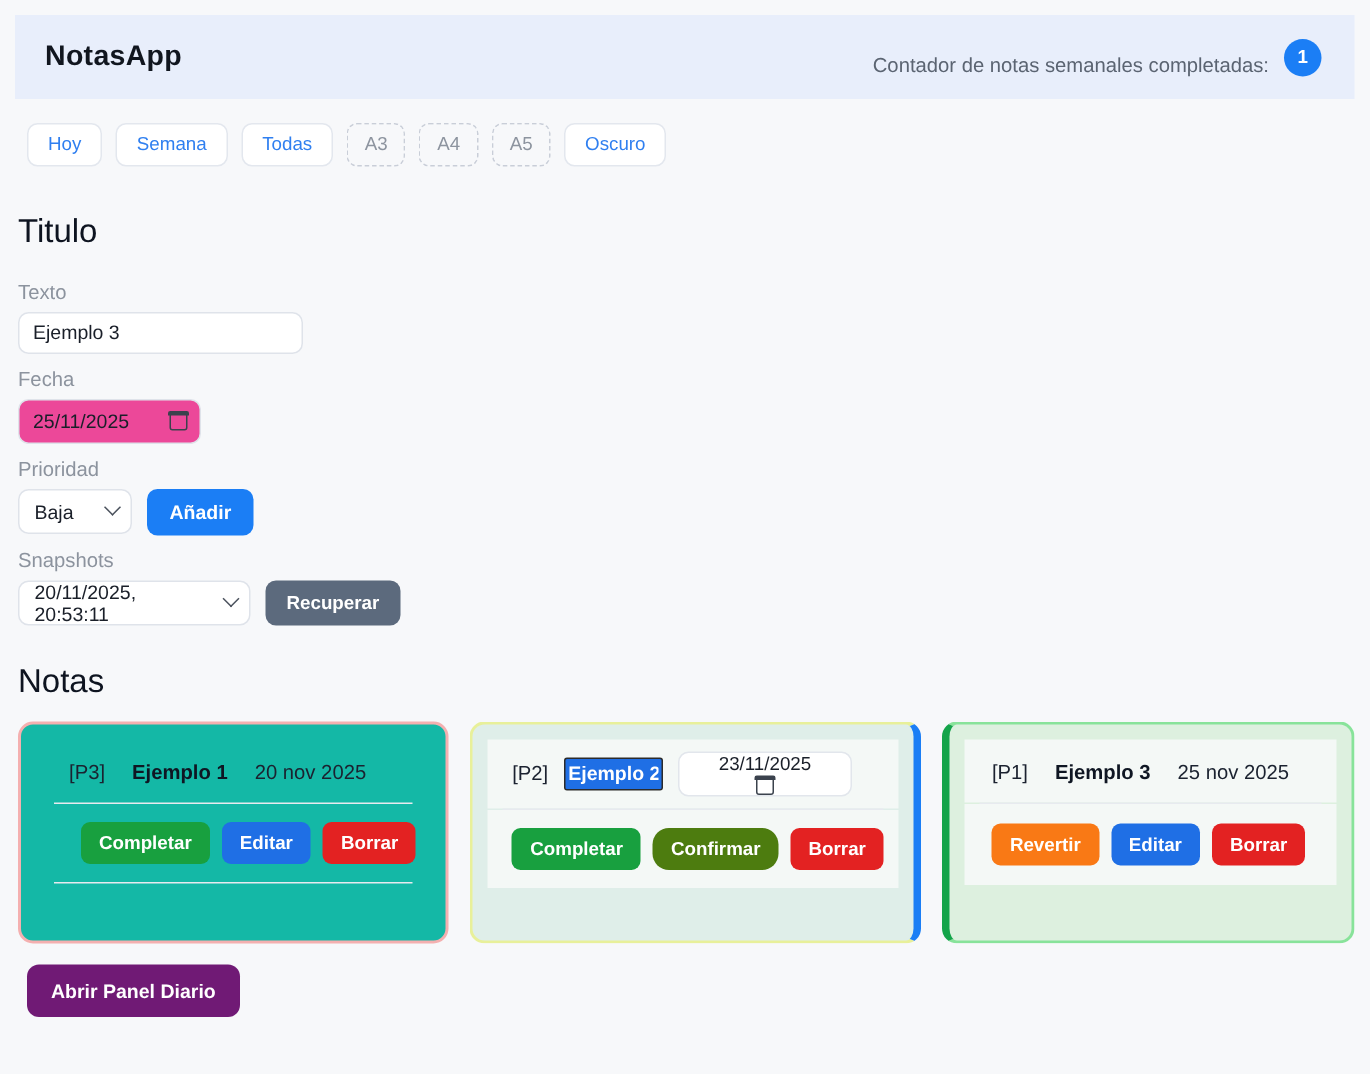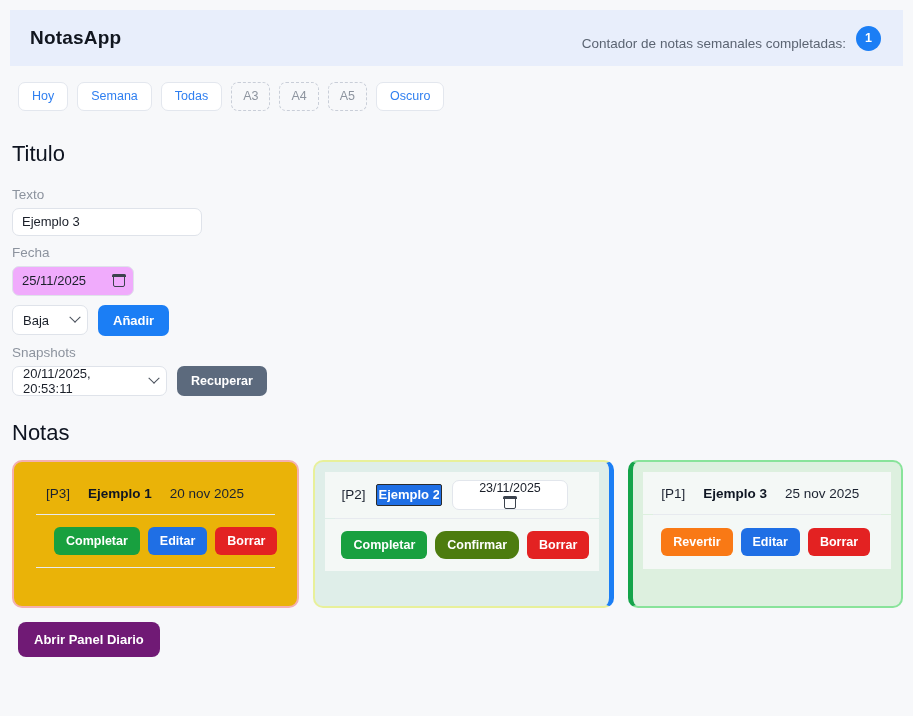--- a/index.html
+++ b/index.html
@@ -101,21 +101,21 @@
     padding: 0 9px;
     font-family: "Liberation Sans", sans-serif;
     outline: none;
   }
   .row-gap { margin-bottom: 9px; }
   .dateinput {
     width: 122px;
     height: 30px;
     border: 1px solid #dfe3ea;
     border-radius: 7px;
-    background: #f0abfc;
+    background: #ec4899;
     display: inline-flex;
     align-items: center;
     justify-content: space-between;
     padding: 0 8px 0 9px;
     font-size: 13px;
     color: #1a1f29;
   }
   .cal-glyph {
     width: 12px; height: 12px;
     border: 1.6px solid #3b424d;
@@ -187,21 +187,21 @@
   }
   .note {
     flex: 1 1 0;
     border-radius: 10px;
     min-height: 148px;
     padding: 10px;
     display: flex;
     flex-direction: column;
   }
   .note-1 {
-    background: #eab308;
+    background: #14b8a6;
     border: 2px solid #f4b0b0;
   }
   .note-2 {
     background: #dfeee9;
     border: 2px solid #e8f09a;
     border-right: 5px solid #1b7ef5;
   }
   .note-3 {
     background: #ddf0df;
     border: 2px solid #88e39a;
@@ -321,20 +321,21 @@
 
   <label class="flabel">Texto</label>
   <input class="txtinput row-gap" type="text" value="Ejemplo 3" style="">
 
   <label class="flabel">Fecha</label>
   <div class="dateinput row-gap">
     <span>25/11/2025</span>
     <span class="cal-glyph"></span>
   </div>
 
+  <label class="flabel">Prioridad</label>
   <div class="inline row-gap">
     <div class="selectbox sel-prio">
       <span>Baja</span>
       <span class="chev"></span>
     </div>
     <button class="btn-primary">Añadir</button>
   </div>
 
   <label class="flabel">Snapshots</label>
   <div class="inline">

